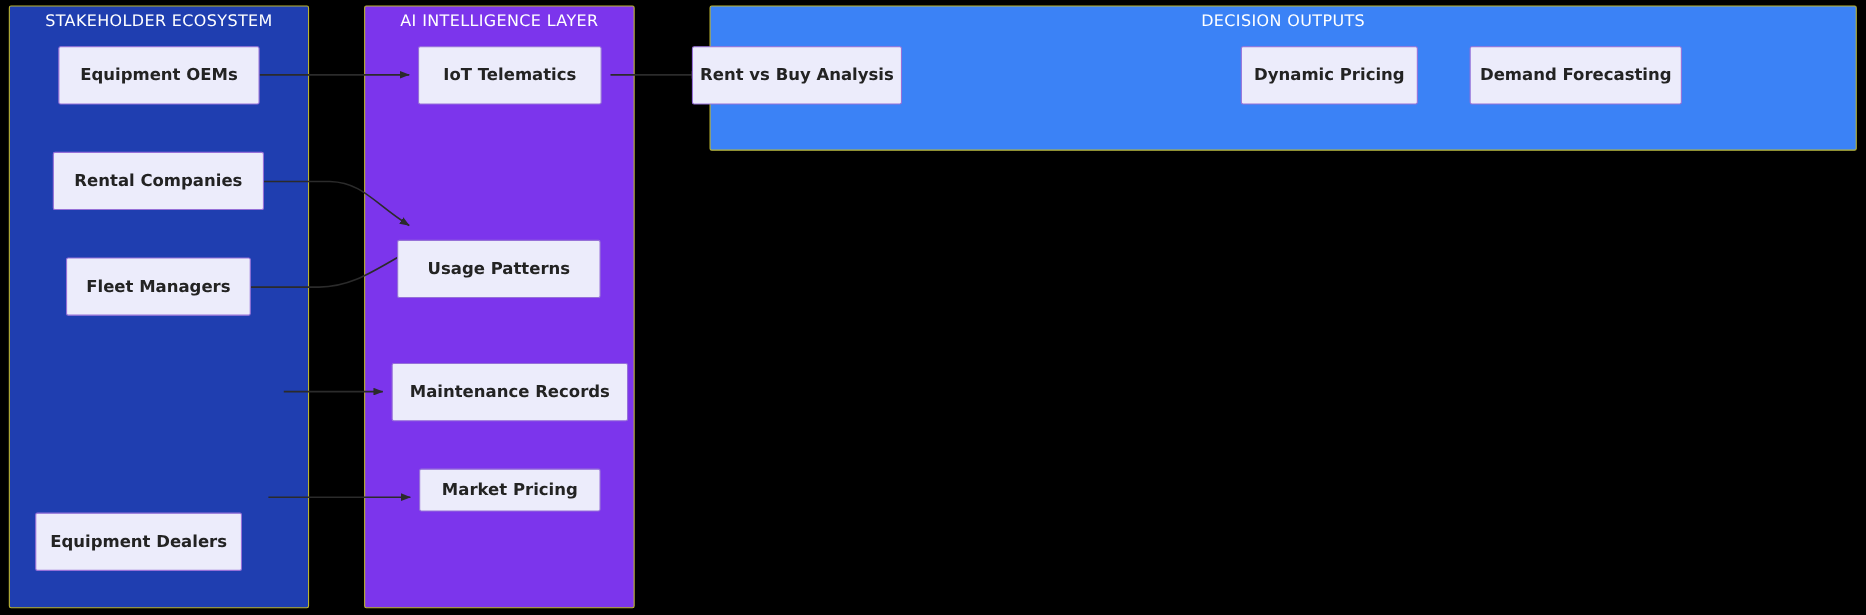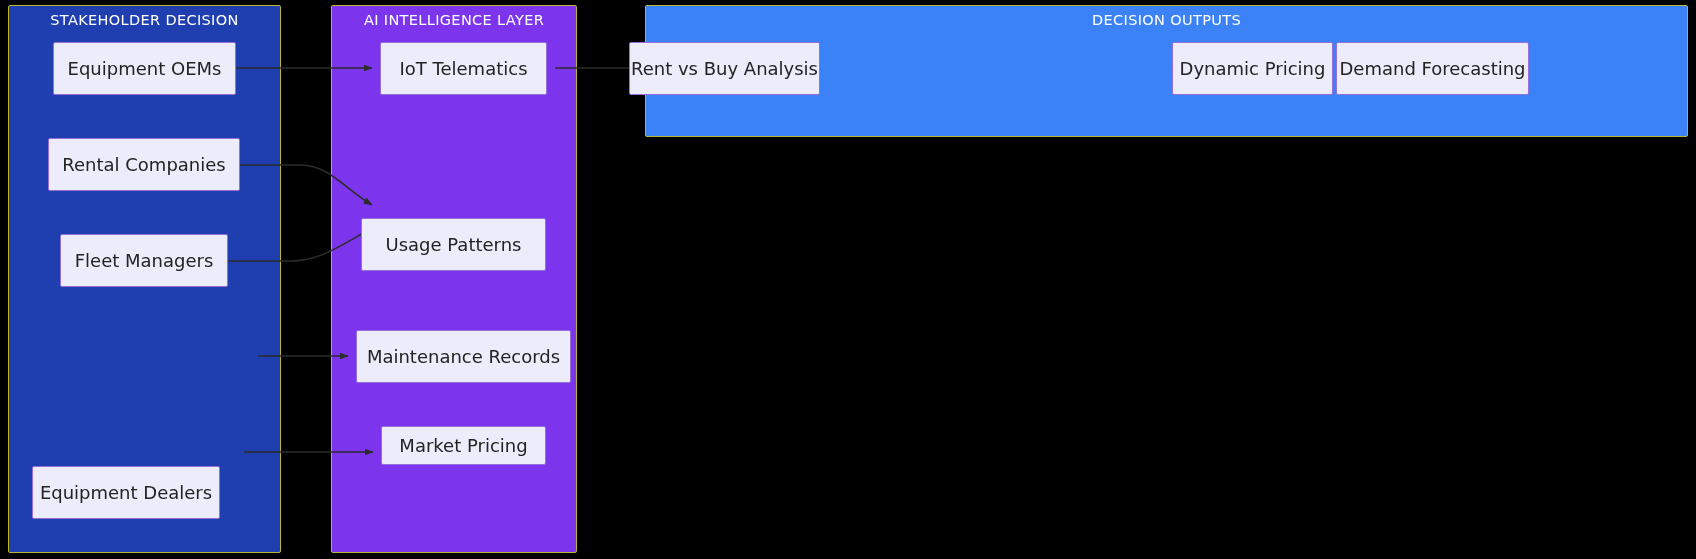--- a/index.html
+++ b/index.html
@@ -56,23 +56,24 @@
   .node {
     position: absolute;
     box-sizing: border-box;
     background: #ececfb;
     border: 1.3px solid #9670d8;
     border-radius: 2px;
     display: flex;
     align-items: center;
     justify-content: center;
     color: #232323;
-    font-size: 18px;
+    font-size: 15px;
     line-height: 1.1;
     white-space: nowrap;
+    font-weight: bold;
   }
   svg.edges {
     position: absolute;
     left: 0;
     top: 0;
     width: 1696px;
     height: 559px;
     pointer-events: none;
   }
   .edge-path {
@@ -80,21 +81,21 @@
     stroke: #2b2b2b;
     stroke-width: 1.5px;
   }
 </style>
 </head>
 <body>
 
 <div id="canvas">
 
   <div class="cluster" id="cluster-stakeholders" style="left: 8px; top: 5px; width: 273px; height: 548px; background: rgb(31, 62, 176); border-color: rgb(188, 181, 49);">
-    <div class="cluster-title">STAKEHOLDER DECISION</div>
+    <div class="cluster-title">STAKEHOLDER ECOSYSTEM</div>
   </div>
 
   <div class="cluster" id="cluster-ai" style="left: 331px; top: 5px; width: 246px; height: 548px; background: rgb(124, 53, 236); border-color: rgb(188, 181, 49);">
     <div class="cluster-title">AI INTELLIGENCE LAYER</div>
   </div>
 
   <div class="cluster" id="cluster-outputs" style="left: 645px; top: 5px; width: 1043px; height: 132px; background: #3b82f6; border-color: rgb(188, 181, 49);">
     <div class="cluster-title">DECISION OUTPUTS</div>
   </div>
 
@@ -118,16 +119,16 @@
   <div class="node" style="left: 48px; top: 138px; width: 192px; height: 53px;">Rental Companies</div>
   <div class="node" style="left: 60px; top: 234px; width: 168px; height: 53px;">Fleet Managers</div>
   <div class="node" style="left: 32px; top: 426px; width: 188px; height: 53px; margin-top: 40px;">Equipment Dealers</div>
 
   <div class="node" style="left: 380px; top: 42px; width: 167px; height: 53px;">IoT Telematics</div>
   <div class="node" style="left: 361px; top: 186px; width: 185px; height: 53px; margin-top: 32px;">Usage Patterns</div>
   <div class="node" style="left: 356px; top: 330px; width: 215px; height: 53px;">Maintenance Records</div>
   <div class="node" style="left: 381px; top: 426px; width: 165px; height: 39px;">Market Pricing</div>
 
   <div class="node" style="left: 629px; top: 42px; width: 191px; height: 53px;">Rent vs Buy Analysis</div>
-  <div class="node" style="left: 1128px; top: 42px; width: 161px; height: 53px; margin-left: 44px;">Dynamic Pricing</div>
+  <div class="node" style="left: 1128px; top: 42px; width: 161px; height: 53px;">Dynamic Pricing</div>
   <div class="node" style="left: 1336px; top: 42px; width: 193px; height: 53px;">Demand Forecasting</div>
 
 </div>
 
 </body></html>

